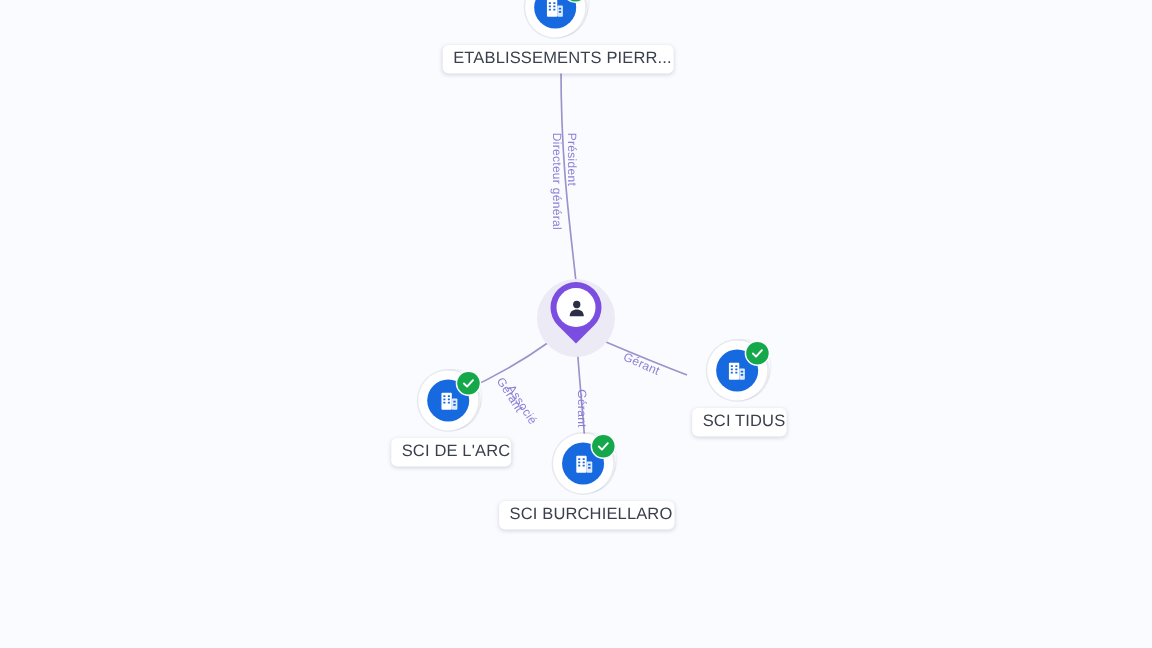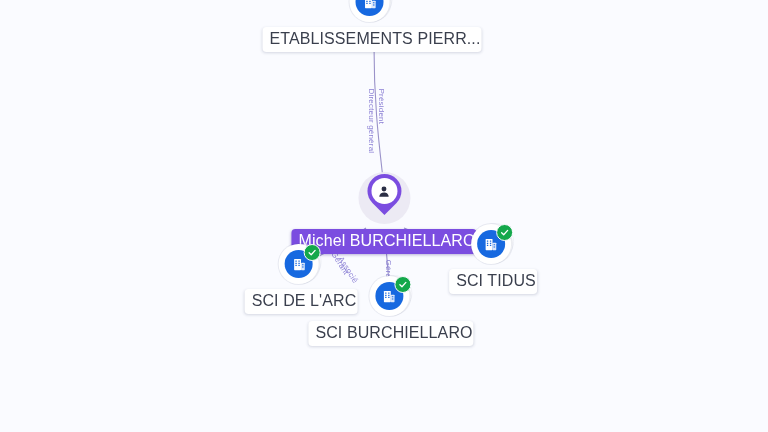--- a/index.html
+++ b/index.html
@@ -101,21 +101,21 @@
     justify-content: center;
   }
 
   
   .node-label {
     margin-top: 3px;
     padding: 3px 1px 4px 7px;
     background: #ffffff;
     border-radius: 4px;
     box-shadow: 0 1px 3px rgba(40,50,90,0.18);
-    font-size: 16px;
+    font-size: 11px;
     color: #3a3f4d;
     white-space: nowrap;
     letter-spacing: .1px;
   }
   .node-label.selected {
     background: #7b4de0;
     color: #ffffff;
     box-shadow: 0 1px 3px rgba(60,40,140,0.35);
   }
 
@@ -188,21 +188,20 @@
     <div class="person-mark">
       <div class="ring"></div>
       <div class="pin"></div>
       <div class="pin-inner">
         <svg width="15" height="15" viewBox="0 0 24 24" aria-hidden="true">
           <circle cx="12" cy="8" r="3.9" fill="#2b2f45"></circle>
           <path d="M4.5 20.5 C4.5 15.6 8 13.4 12 13.4 C16 13.4 19.5 15.6 19.5 20.5 Z" fill="#2b2f45"></path>
         </svg>
       </div>
     </div>
-    <div class="node-label selected">Michel BURCHIELLARO</div>
   </div>
 
   <div class="node" style="left:301px; top:278px;justify-content:center;">
     <div class="company-mark">
       <div class="halo h3"></div>
       <div class="halo h2"></div>
       <div class="halo h1"></div>
       <div class="disc">
         <svg width="15" height="15" viewBox="0 0 24 24" aria-hidden="true">
           <rect x="4" y="3" width="11" height="18" rx="1" fill="#ffffff"></rect>
@@ -221,21 +220,21 @@
       </div>
       <div class="check">
         <svg width="9" height="9" viewBox="0 0 24 24" aria-hidden="true">
           <path d="M4 12.5 L9.5 18 L20 6.5" fill="none" stroke="#ffffff" stroke-width="3.4" stroke-linecap="round" stroke-linejoin="round"></path>
         </svg>
       </div>
     </div>
     <div class="node-label">SCI DE L'ARC</div>
   </div>
 
-  <div class="node" style="left:391px; top:310px;">
+  <div class="node" style="left:391px; top:320px;">
     <div class="company-mark">
       <div class="halo h3"></div>
       <div class="halo h2"></div>
       <div class="halo h1"></div>
       <div class="disc">
         <svg width="15" height="15" viewBox="0 0 24 24" aria-hidden="true">
           <rect x="4" y="3" width="11" height="18" rx="1" fill="#ffffff"></rect>
           <rect x="15" y="9" width="6" height="12" rx="1" fill="#ffffff" opacity=".85"></rect>
           <g fill="#1769e0">
             <rect x="6" y="5.5" width="2.2" height="2" rx=".3"></rect>

